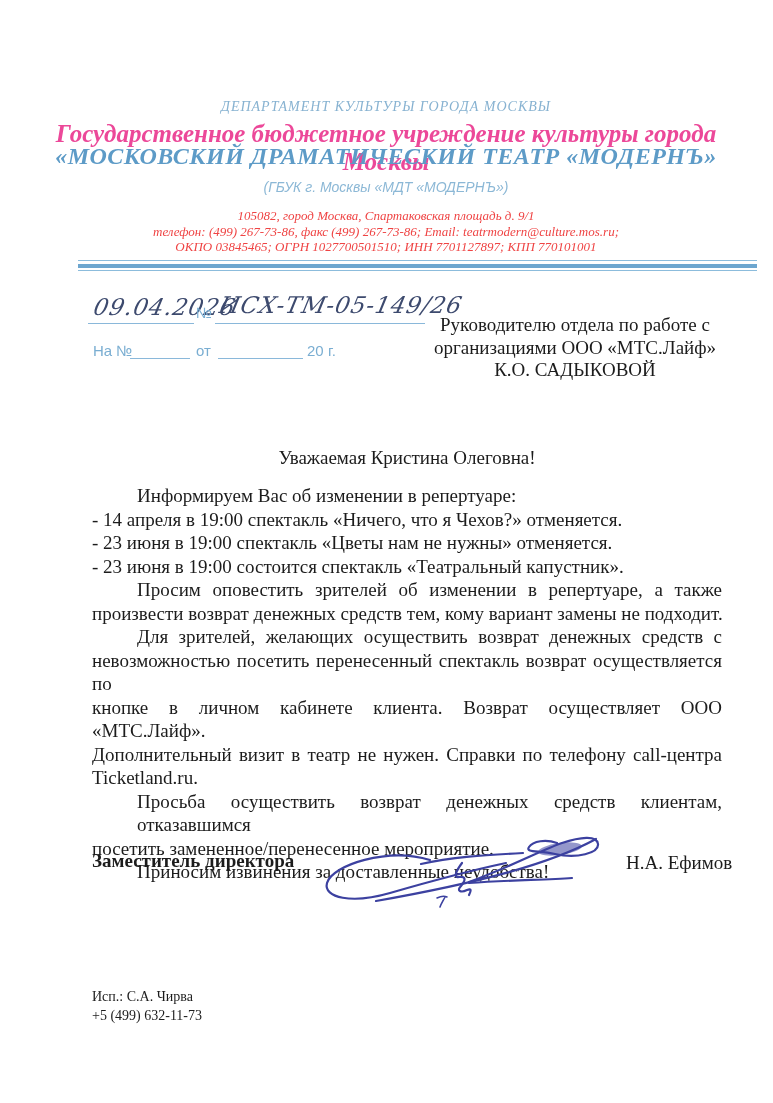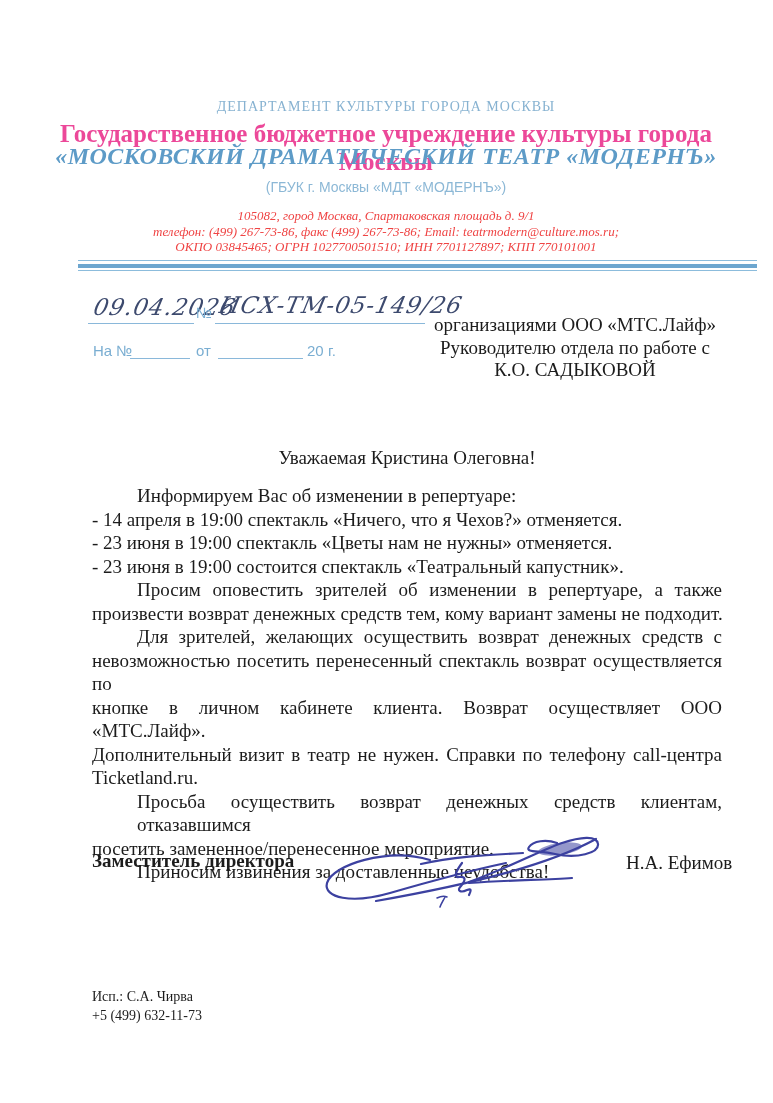--- a/index.html
+++ b/index.html
@@ -2,21 +2,21 @@
 <html><head>
 <meta charset="utf-8">
 <style>
   html,body{margin:0;padding:0;}
   body{
     width:773px;height:1103px;position:relative;background:#ffffff;
     font-family:"Liberation Serif", serif;color:#1c1c1c;overflow:hidden;
   }
   .abs{position:absolute;}
   
-  .lh-center{left:24px;width:724px;text-align:center;}
+  .lh-center{left:24px;width:724px;text-align:center;font-style:italic;}
   .dept{top:99px;font-size:14px;letter-spacing:1px;color:#87b2d1;}
   .org1{top:120px;font-size:25px;font-weight:bold;color:#ec4899;}
   .org2{top:143px;font-size:24px;font-weight:bold;font-style:italic;color:#5d9bc7;letter-spacing:.5px;}
   .orgshort{top:179px;font-size:14px;color:#8cb8d6;font-family:"Liberation Sans",sans-serif;}
   .addr{top:208px;font-size:13px;font-style:italic;color:#ef4444;line-height:15.5px;}
   
   .rule{left:78px;width:679px;}
   .rule-thin{height:0;border-top:1.5px solid #8cbcdc;}
   .rule-thick{height:3.5px;background:#6da6cf;}
   
@@ -70,22 +70,22 @@
 <div class="abs uline" style="left:215px;top:323px;width:210px"></div>
 
 <div class="abs bluelabel" style="left:93px;top:342px">На №</div>
 <div class="abs uline" style="left:130px;top:358px;width:60px"></div>
 <div class="abs bluelabel" style="left:196px;top:342px">от</div>
 <div class="abs uline" style="left:218px;top:358px;width:85px"></div>
 <div class="abs bluelabel" style="left:307px;top:342px">20</div>
 <div class="abs bluelabel" style="left:328px;top:342px">г.</div>
 
 <div class="abs recipient">
+  <div>Руководителю отдела по работе с</div>
   <div>организациями ООО «МТС.Лайф»</div>
-  <div>Руководителю отдела по работе с</div>
   <div>К.О. САДЫКОВОЙ</div>
 </div>
 
 <div class="abs salut">Уважаемая Кристина Олеговна!</div>
 
 <div class="abs" id="body-block">
     <div class="line ind">Информируем Вас об изменении в репертуаре:</div>
     <div class="line">- 14 апреля в 19:00 спектакль «Ничего, что я Чехов?» отменяется.</div>
     <div class="line">- 23 июня в 19:00 спектакль «Цветы нам не нужны» отменяется.</div>
     <div class="line">- 23 июня в 19:00 состоится спектакль «Театральный капустник».</div>

